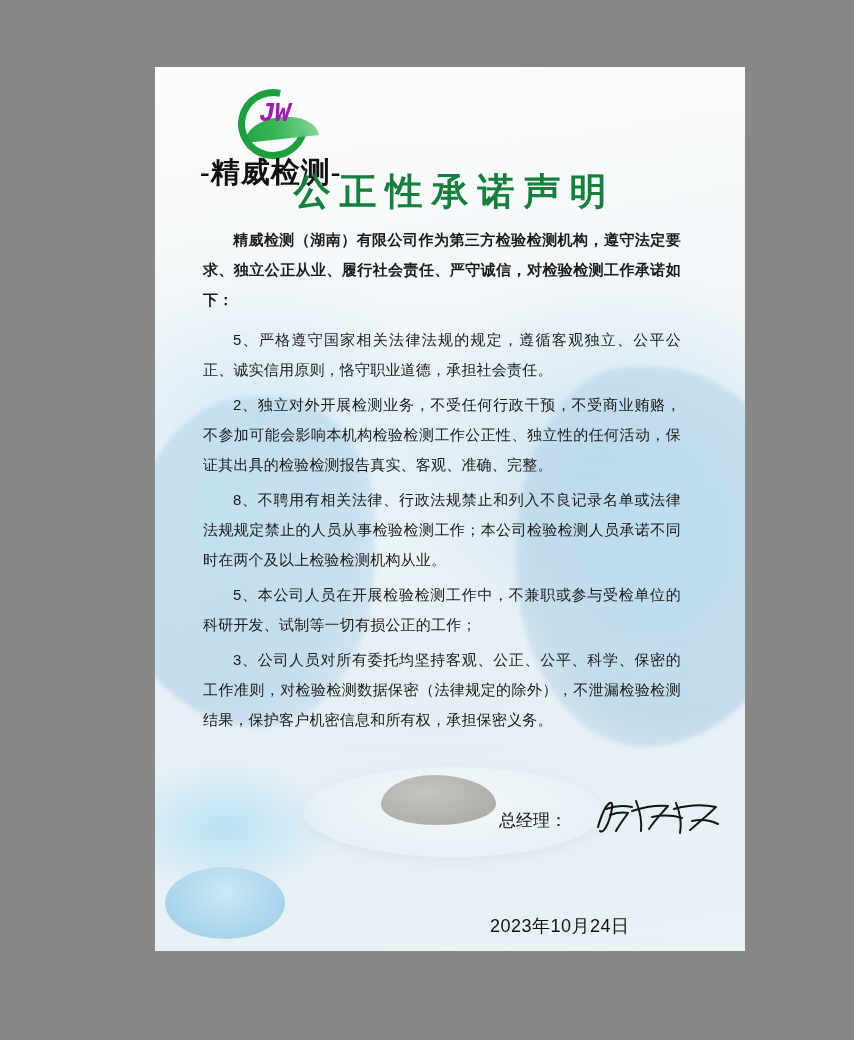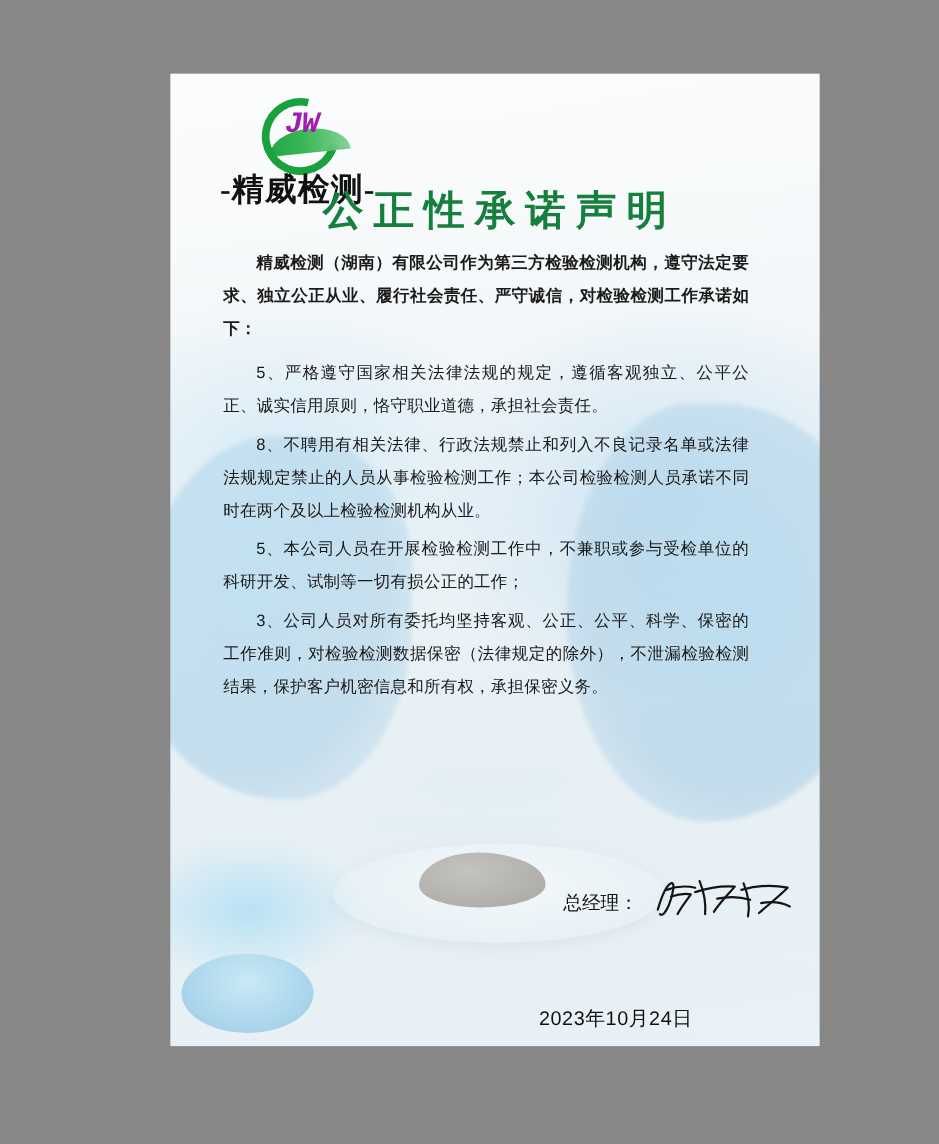--- a/index.html
+++ b/index.html
@@ -187,21 +187,21 @@
   }
 
   .sign-row {
     position: absolute;
     left: 0;
     top: 742px;
     width: 590px;
   }
   .sign-label {
     position: absolute;
-    left: 357px;
+    left: 344px;
     top: 0;
     font-size: 17px;
     color: #111;
     font-family: "Liberation Sans", sans-serif;
     text-align: right;
   }
   .signature {
     position: absolute;
     left: 437px;
     top: -16px;
@@ -248,20 +248,21 @@
         <div class="logo-jw">JW</div>
       </div>
       <div class="logo-text">-精威检测-</div>
     </div>
 
     <div class="doc-title">公正性承诺声明</div>
 
     <div class="body-wrap">
       <p class="para lead">精威检测（湖南）有限公司作为第三方检验检测机构，遵守法定要求、独立公正从业、履行社会责任、严守诚信，对检验检测工作承诺如下：</p>
       <p class="para">5、严格遵守国家相关法律法规的规定，遵循客观独立、公平公正、诚实信用原则，恪守职业道德，承担社会责任。</p>
+      <p class="para">2、独立对外开展检测业务，不受任何行政干预，不受商业贿赂，不参加可能会影响本机构检验检测工作公正性、独立性的任何活动，保证其出具的检验检测报告真实、客观、准确、完整。</p>
       <p class="para">8、不聘用有相关法律、行政法规禁止和列入不良记录名单或法律法规规定禁止的人员从事检验检测工作；本公司检验检测人员承诺不同时在两个及以上检验检测机构从业。</p>
       <p class="para">5、本公司人员在开展检验检测工作中，不兼职或参与受检单位的科研开发、试制等一切有损公正的工作；</p>
       <p class="para">3、公司人员对所有委托均坚持客观、公正、公平、科学、保密的工作准则，对检验检测数据保密（法律规定的除外），不泄漏检验检测结果，保护客户机密信息和所有权，承担保密义务。</p>
     </div>
 
     <div class="sign-row">
       <div class="sign-label">总经理：</div>
       <svg class="signature" viewBox="0 0 130 46">
         <g fill="none" stroke="#141414" stroke-width="2" stroke-linecap="round" stroke-linejoin="round">
           <path d="M6 34 C10 20, 14 12, 18 10 C22 8, 20 20, 16 30 C13 37, 10 40, 8 38"></path>

